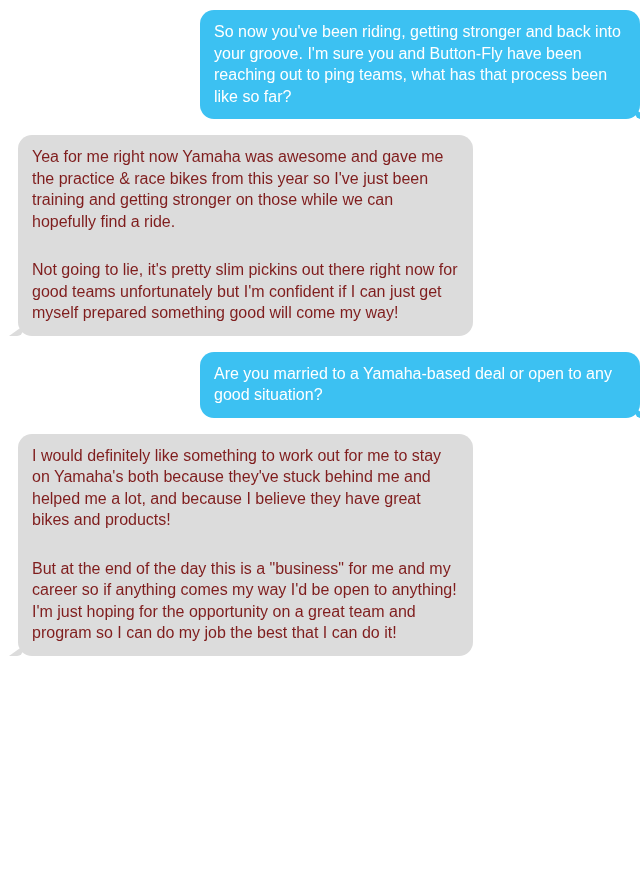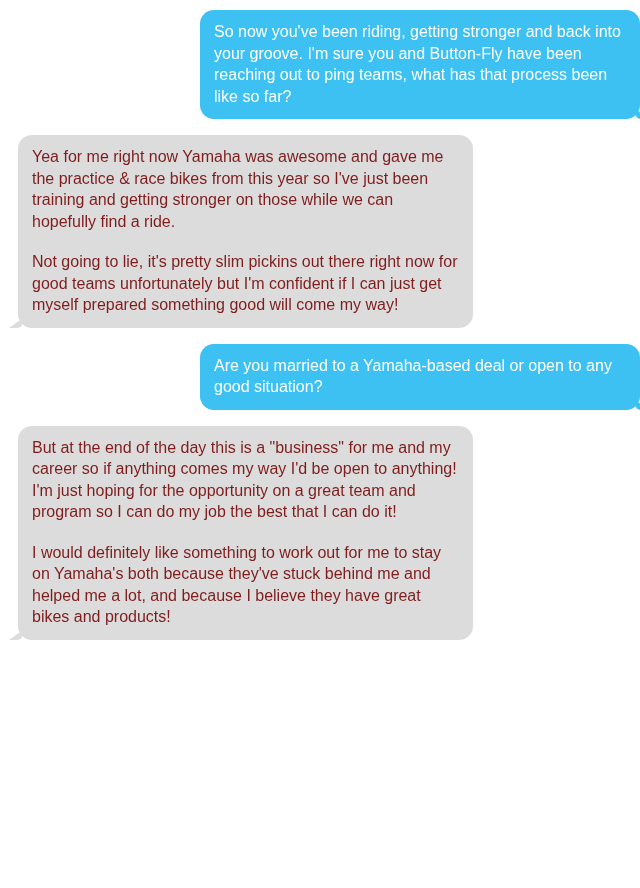--- a/index.html
+++ b/index.html
@@ -65,21 +65,21 @@
     left: -9px;
     bottom: 0px;
     width: 0;
     height: 0;
     border-right: 14px solid #dcdcdc;
     border-top: 10px solid transparent;
     border-bottom: 0 solid transparent;
     border-bottom-right-radius: 6px;
   }
   .para { margin: 0; }
-  .para + .para { margin-top: 19px; }
+  .para + .para { margin-top: 27px; }
 </style>
 </head>
 <body>
 
 <div class="thread">
     <div class="row out">
       <div class="bubble out">
         <p class="para">So now you've been riding, getting stronger and back into your groove. I'm sure you and Button-Fly have been reaching out to ping teams, what has that process been like so far?</p>
       </div>
     </div>
@@ -89,17 +89,17 @@
         <p class="para">Not going to lie, it's pretty slim pickins out there right now  for good teams unfortunately but I'm confident if I can just get myself prepared something good will come my way!</p>
       </div>
     </div>
     <div class="row out">
       <div class="bubble out">
         <p class="para">Are you married to a Yamaha-based deal or open to any good situation?</p>
       </div>
     </div>
     <div class="row in">
       <div class="bubble in">
+        <p class="para">I would definitely like something to work out for me to stay on Yamaha's both because they've stuck behind me and helped me a lot, and because I believe they have great bikes and products!</p>
         <p class="para">But at the end of the day this is a "business" for me and my career so if anything comes my way I'd be open to anything! I'm just hoping for the opportunity on a great team and program so I can do my job the best that I can do it!</p>
-        <p class="para">I would definitely like something to work out for me to stay on Yamaha's both because they've stuck behind me and helped me a lot, and because I believe they have great bikes and products!</p>
       </div>
     </div>
   </div>
 
 </body></html>

